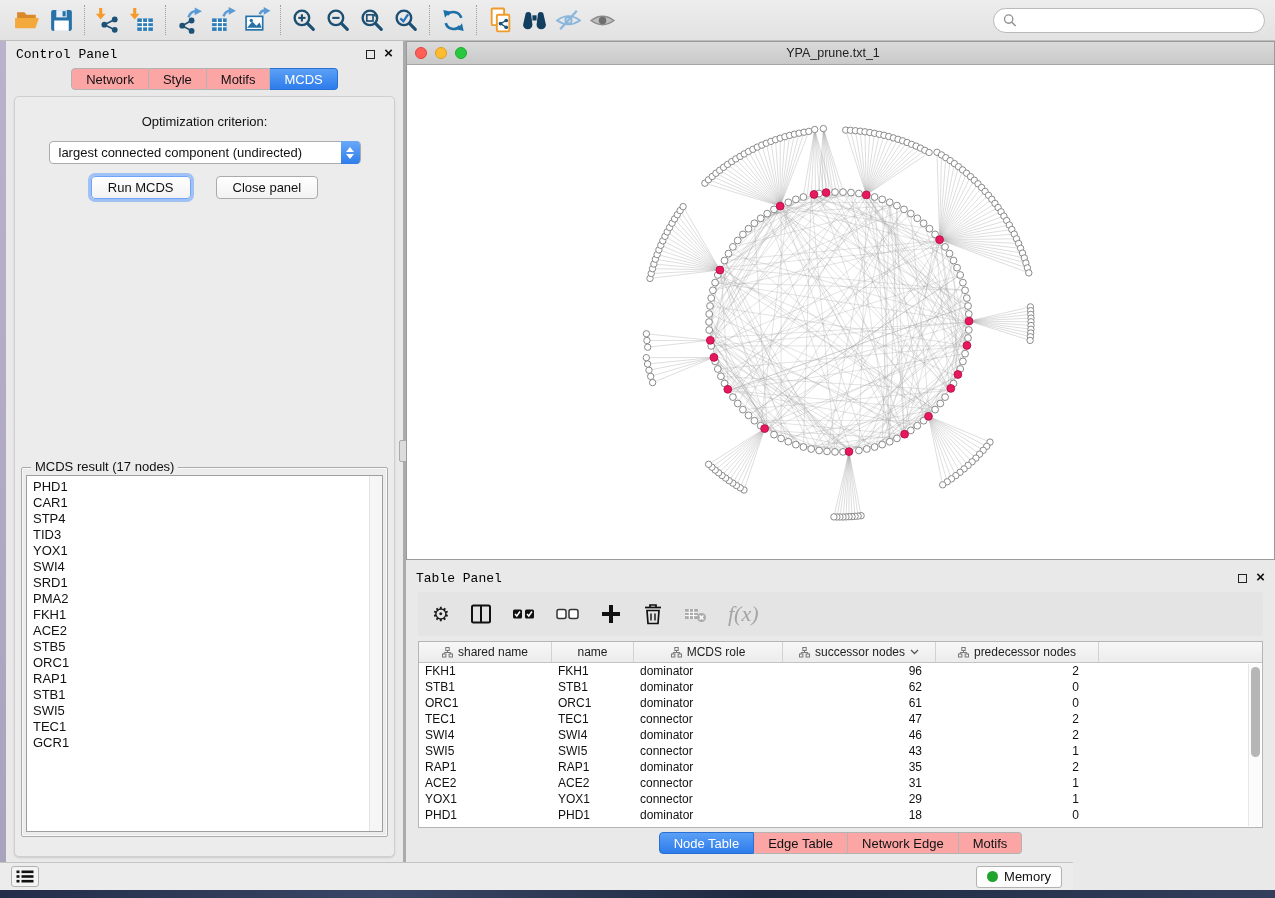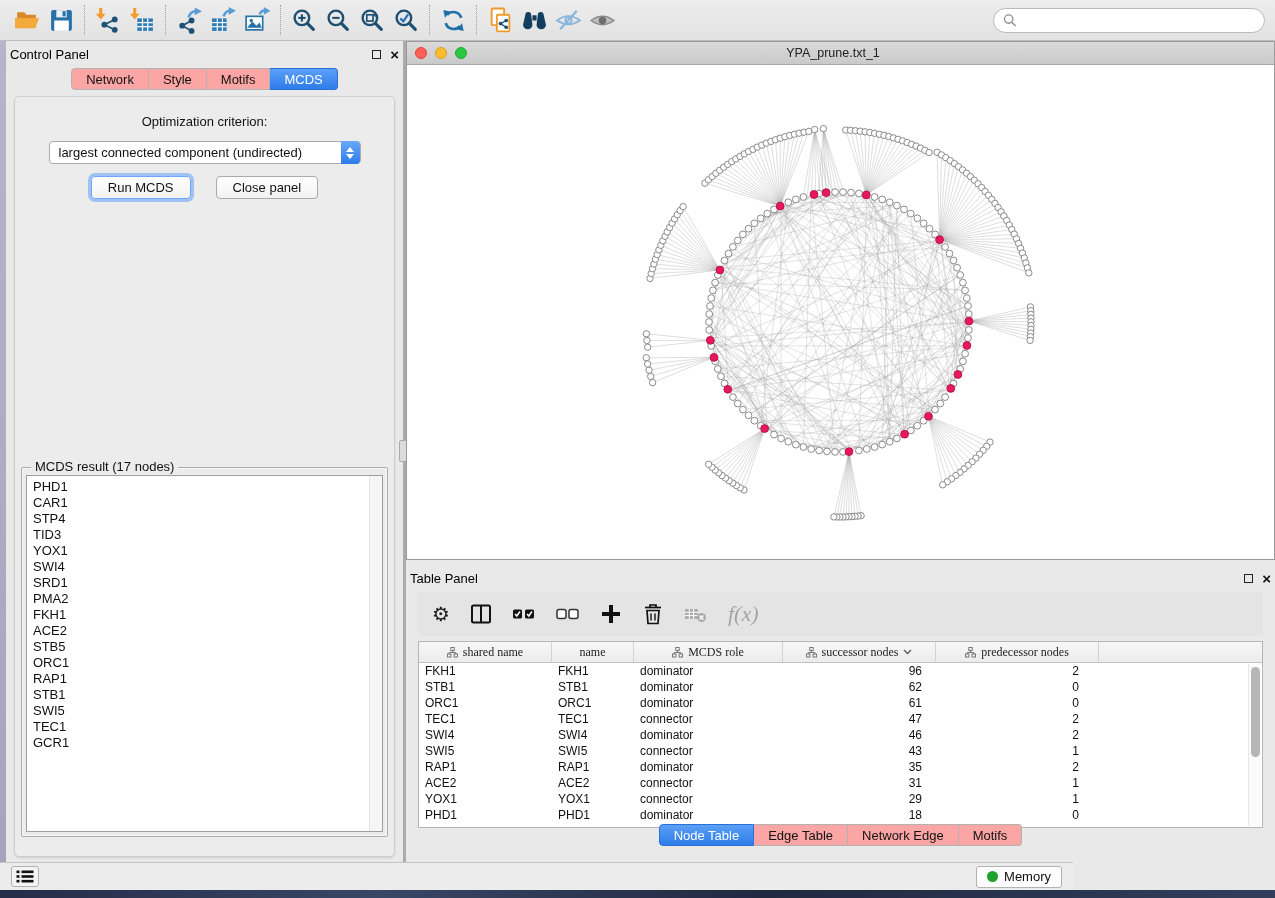--- a/index.html
+++ b/index.html
@@ -18,21 +18,21 @@
   #toolbar-search input { border:none; outline:none; width:100%; font-size:12px; background:transparent; }
 
   
   #left-strip { position:absolute; left:0; top:41px; width:6px; height:849px;
     background:linear-gradient(#b9b2ca,#a9a2bc); }
   #bottom-strip { position:absolute; left:0; top:890px; width:1275px; height:8px;
     background:linear-gradient(90deg,#232d49,#3a4666 30%,#1f2940 60%,#323e5c); }
 
   
   #control-panel { position:absolute; left:6px; top:41px; width:397px; height:821px; background:#e9e9e9; }
-  .panel-header { height:27px; display:flex; align-items:center; padding:0 4px; }
+  .panel-header { height:27px; display:flex; align-items:center; padding:0 10px;font-family:Liberation Mono, monospace; }
   .panel-title { font-size:13px; color:#000; }
   .panel-header .win-ctrls { margin-left:auto; display:flex; align-items:center; gap:9px; }
   .float-ic { width:9px; height:9px; border:1.5px solid #222; display:inline-block; }
   .close-ic { font-weight:bold; font-size:15px; line-height:11px; color:#111; }
 
   .seg-tabs { display:flex; justify-content:center; }
   .seg-tab { height:22px; padding:0 14px; display:flex; align-items:center; background:#fca5a5;
     border:1px solid #b3b3b3; border-left:none; font-size:13px; }
   .seg-tab:first-child { border-left:1px solid #b3b3b3; border-radius:4px 0 0 4px; }
   .seg-tab:last-child { border-radius:0 4px 4px 0; }
@@ -81,32 +81,32 @@
   
   #table-panel { position:absolute; left:406px; top:565px; width:869px; height:297px; background:#e9e9e9; }
   #tbl-toolbar { position:absolute; left:12px; right:12px; top:27px; height:44px; background:#e4e4e4;
     border-radius:3px; display:flex; align-items:center; gap:20px; padding:0 14px; }
   .ttb-btn { display:flex; align-items:center; justify-content:center; height:26px; }
   .fx-label { font-family:"Liberation Serif","DejaVu Serif",serif; font-style:italic; font-size:22px; color:#a4a4a4; }
   .gear-glyph { font-size:20px; color:#1a1a1a; line-height:20px; }
 
   #tbl-wrap { position:absolute; left:12px; right:12px; top:76px; height:187px; background:#fff; border:1px solid #b5b5b5; }
   .tr-grid { display:grid; grid-template-columns:133px 82px 149px 153px 163px 1fr; }
-  #tbl-header { height:21px; background:linear-gradient(#f7f7f7,#ececec); border-bottom:1px solid #c3c3c3;font-family:Liberation Serif, serif; }
+  #tbl-header { height:21px; background:linear-gradient(#f7f7f7,#ececec); border-bottom:1px solid #c3c3c3; }
   .th-cell { display:flex; align-items:center; justify-content:center; gap:5px; font-size:12px; color:#222;
     border-right:1px solid #d2d2d2; }
   .th-cell:last-child { border-right:none; }
   #tbl-body .row { height:16px; }
   .td { font-size:12px; line-height:16px; padding-left:6px; white-space:nowrap; }
   .td.num { text-align:right; padding-right:14px; }
   .td.num2 { text-align:right; padding-right:20px; }
   #tbl-scrollbar { position:absolute; right:1px; top:22px; bottom:1px; width:13px; background:#fbfbfb; border-left:1px solid #e6e6e6; }
   #tbl-thumb { position:absolute; left:2px; top:3px; width:9px; height:90px; background:#b6b6b6; border-radius:5px; }
 
-  #tbl-tabs { position:absolute; left:0; right:0; top:259px; display:flex; justify-content:center; }
+  #tbl-tabs { position:absolute; left:0; right:0; top:267px; display:flex; justify-content:center; }
 
   
   #status-bar { position:absolute; left:0; top:862px; width:1073px; height:28px; background:#ececec; border-top:1px solid #c4c4c4;
     display:flex; align-items:center; padding:4px 11px; }
   #list-btn { width:28px; height:21px; background:#f4f4f4; border:1px solid #b2b2b2; border-radius:3px;
     display:flex; align-items:center; justify-content:center; }
   #memory-btn { margin-left:auto; height:22px; background:#fdfdfd; border:1px solid #b2b2b2; border-radius:3px;
     display:flex; align-items:center; gap:6px; padding:0 10px; font-size:13px; }
   #memory-dot { width:11px; height:11px; border-radius:50%; background:#1fa32c; }
 </style>

